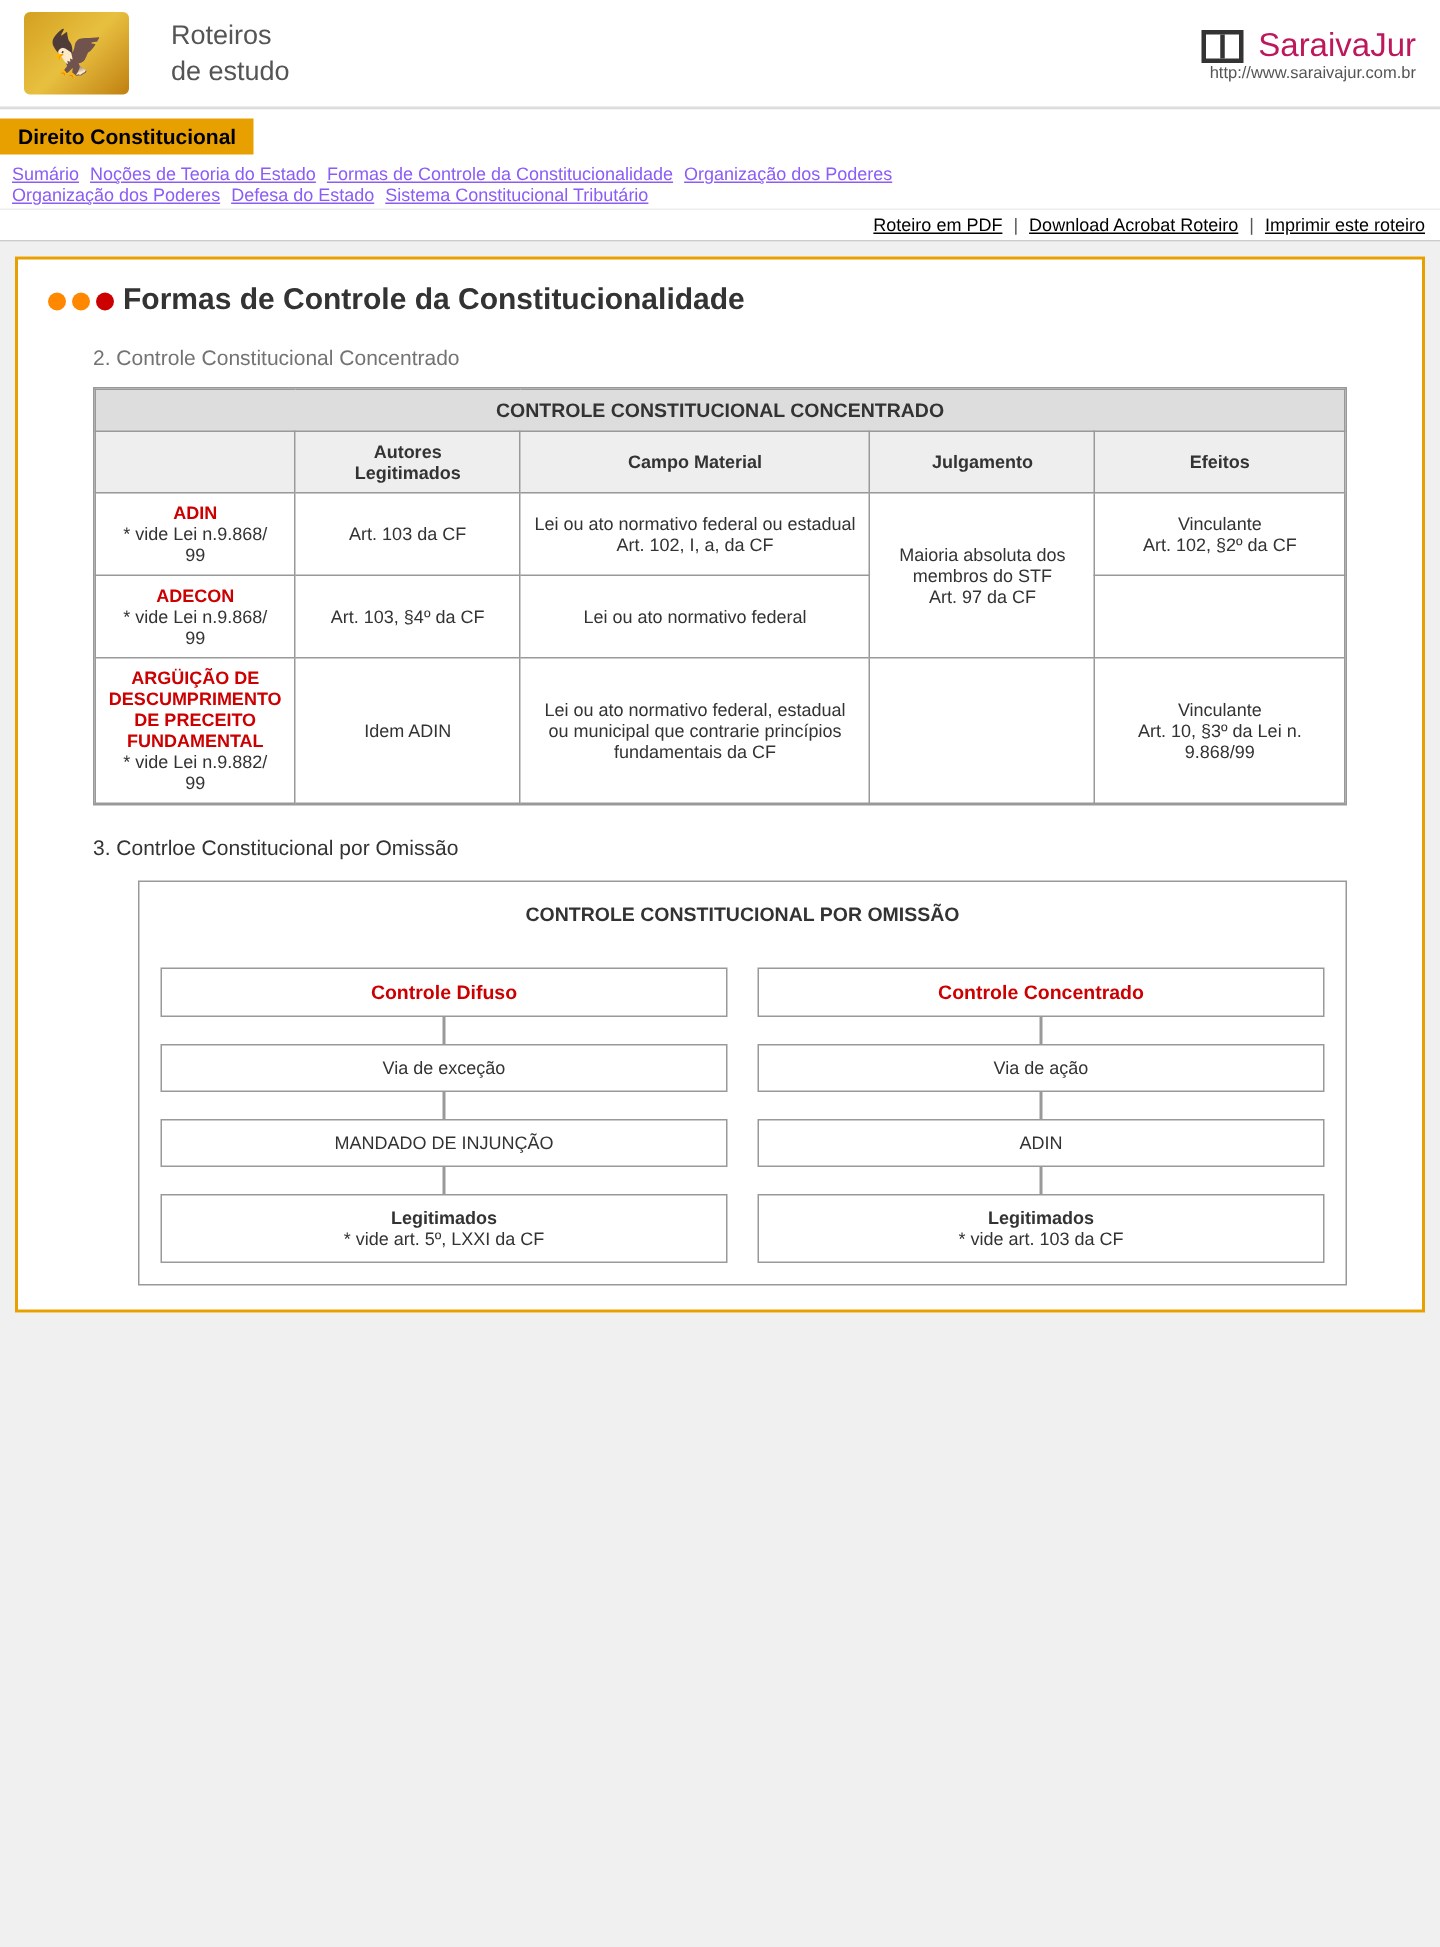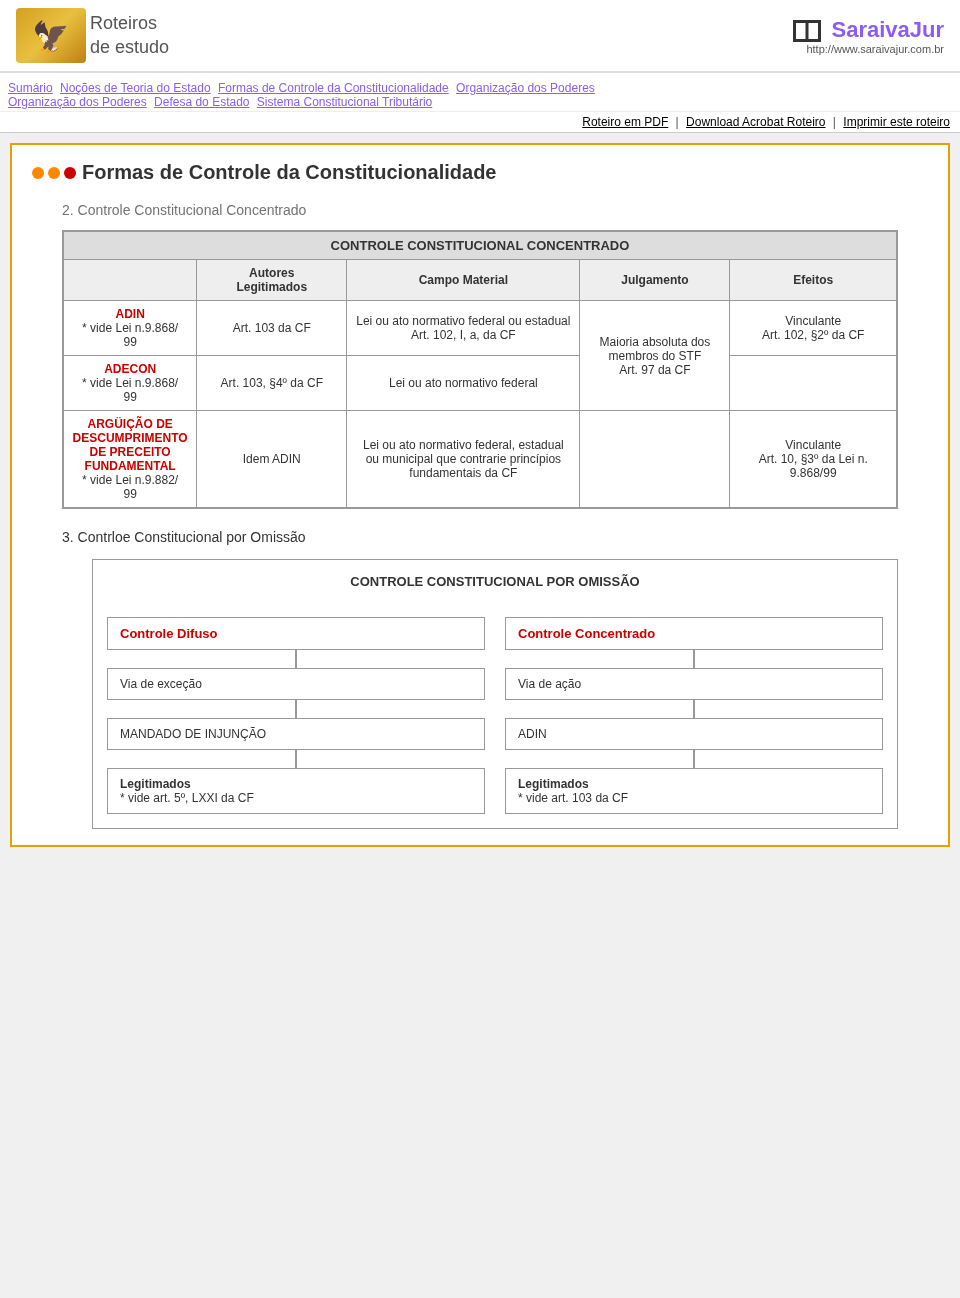--- a/index.html
+++ b/index.html
@@ -1,26 +1,26 @@
 <!DOCTYPE html>
 <html><head>
   <meta charset="utf-8">
   <style>
     * { box-sizing: border-box; margin: 0; padding: 0; }
     body { font-family: Arial, Helvetica, sans-serif; font-size: 13px; background: #f0f0f0; color: #333; }
 
     
     .header { background: #fff; padding: 8px 16px; display: flex; align-items: center; justify-content: space-between; border-bottom: 2px solid #ddd; }
-    .header-left { display: flex; align-items: center; gap: 4px; }
+    .header-left { display: flex; align-items: center; gap: 28px; }
     .header-logo-img { width: 70px; height: 55px; background: linear-gradient(135deg, #d4a020 0%, #e8c040 50%, #c08010 100%); border-radius: 4px; position: relative; overflow: hidden; }
     .header-logo-img::after { content: '🦅'; font-size: 30px; position: absolute; top: 50%; left: 50%; transform: translate(-50%, -50%); }
     .header-title { font-size: 18px; color: #555; line-height: 1.3; }
     .header-title span { display: block; }
     .header-right { text-align: right; }
-    .saraiva-brand { font-size: 22px; font-weight: bold; color: #8b5cf6; }
+    .saraiva-brand { font-size: 22px; font-weight: normal; color: #be185d; }
     .saraiva-brand .book-icon { display: inline-block; width: 28px; height: 22px; border: 3px solid #333; margin-right: 4px; position: relative; vertical-align: middle; }
     .saraiva-brand .book-icon::after { content: ''; display: block; width: 3px; background: #333; height: 100%; position: absolute; left: 50%; top: 0; transform: translateX(-50%); }
     .saraiva-url { font-size: 11px; color: #555; }
 
     
     .nav-bar { background: #fff; padding: 6px 0 0 0; border-bottom: 1px solid #ccc; }
     .nav-title { background: #e8a000; color: #000; font-weight: bold; font-size: 14px; padding: 4px 12px; display: inline-block; margin-bottom: 4px; }
     .nav-links { padding: 2px 8px; font-size: 12px; }
     .nav-links a { color: #8b5cf6; text-decoration: underline; cursor: pointer; margin-right: 4px; }
     .nav-pdf-bar { background: #fff; text-align: right; padding: 3px 10px; font-size: 12px; border-top: 1px solid #eee; }
@@ -54,21 +54,21 @@
 
     
     .omission-section { margin: 20px 0 0 30px; }
     .omission-heading { font-size: 14px; color: #333; margin-bottom: 14px; }
 
     
     .flow-diagram { margin: 0 30px; border: 1px solid #999; padding: 14px; }
     .flow-title { font-weight: bold; font-size: 13px; text-align: center; margin-bottom: 28px; }
     .flow-columns { display: flex; gap: 20px; }
     .flow-col { flex: 1; display: flex; flex-direction: column; align-items: center; gap: 0; }
-    .flow-box { border: 1px solid #999; padding: 8px 12px; font-size: 12px; width: 100%; background: #fff; }
+    .flow-box { border: 1px solid #999; padding: 8px 12px; text-align: center; font-size: 12px; width: 100%; background: #fff; }
     .flow-box.red-title { color: #cc0000; font-weight: bold; font-size: 13px; }
     .flow-connector { width: 2px; height: 18px; background: #999; margin: 0 auto; }
     .flow-box-bold { font-weight: bold; }
   </style>
 </head>
 <body>
 
 <div class="header">
   <div class="header-left">
     <div class="header-logo-img"></div>
@@ -80,20 +80,23 @@
   <div class="header-right">
     <div class="saraiva-brand">
       <span class="book-icon"></span>
       <span>SaraivaJur</span>
     </div>
     <div class="saraiva-url">http://www.saraivajur.com.br</div>
   </div>
 </div>
 
 <div class="nav-bar">
+  <div>
+    <span class="nav-title">Direito Constitucional</span>
+  </div>
   <div class="nav-links">
     <a>Sumário</a>
     <a>Noções de Teoria do Estado</a>
     <a>Formas de Controle da Constitucionalidade</a>
     <a>Organização dos Poderes</a>
     <br>
     <a>Organização dos Poderes</a> 
     <a>Defesa do Estado</a>
     <a>Sistema Constitucional Tributário</a>
   </div>

